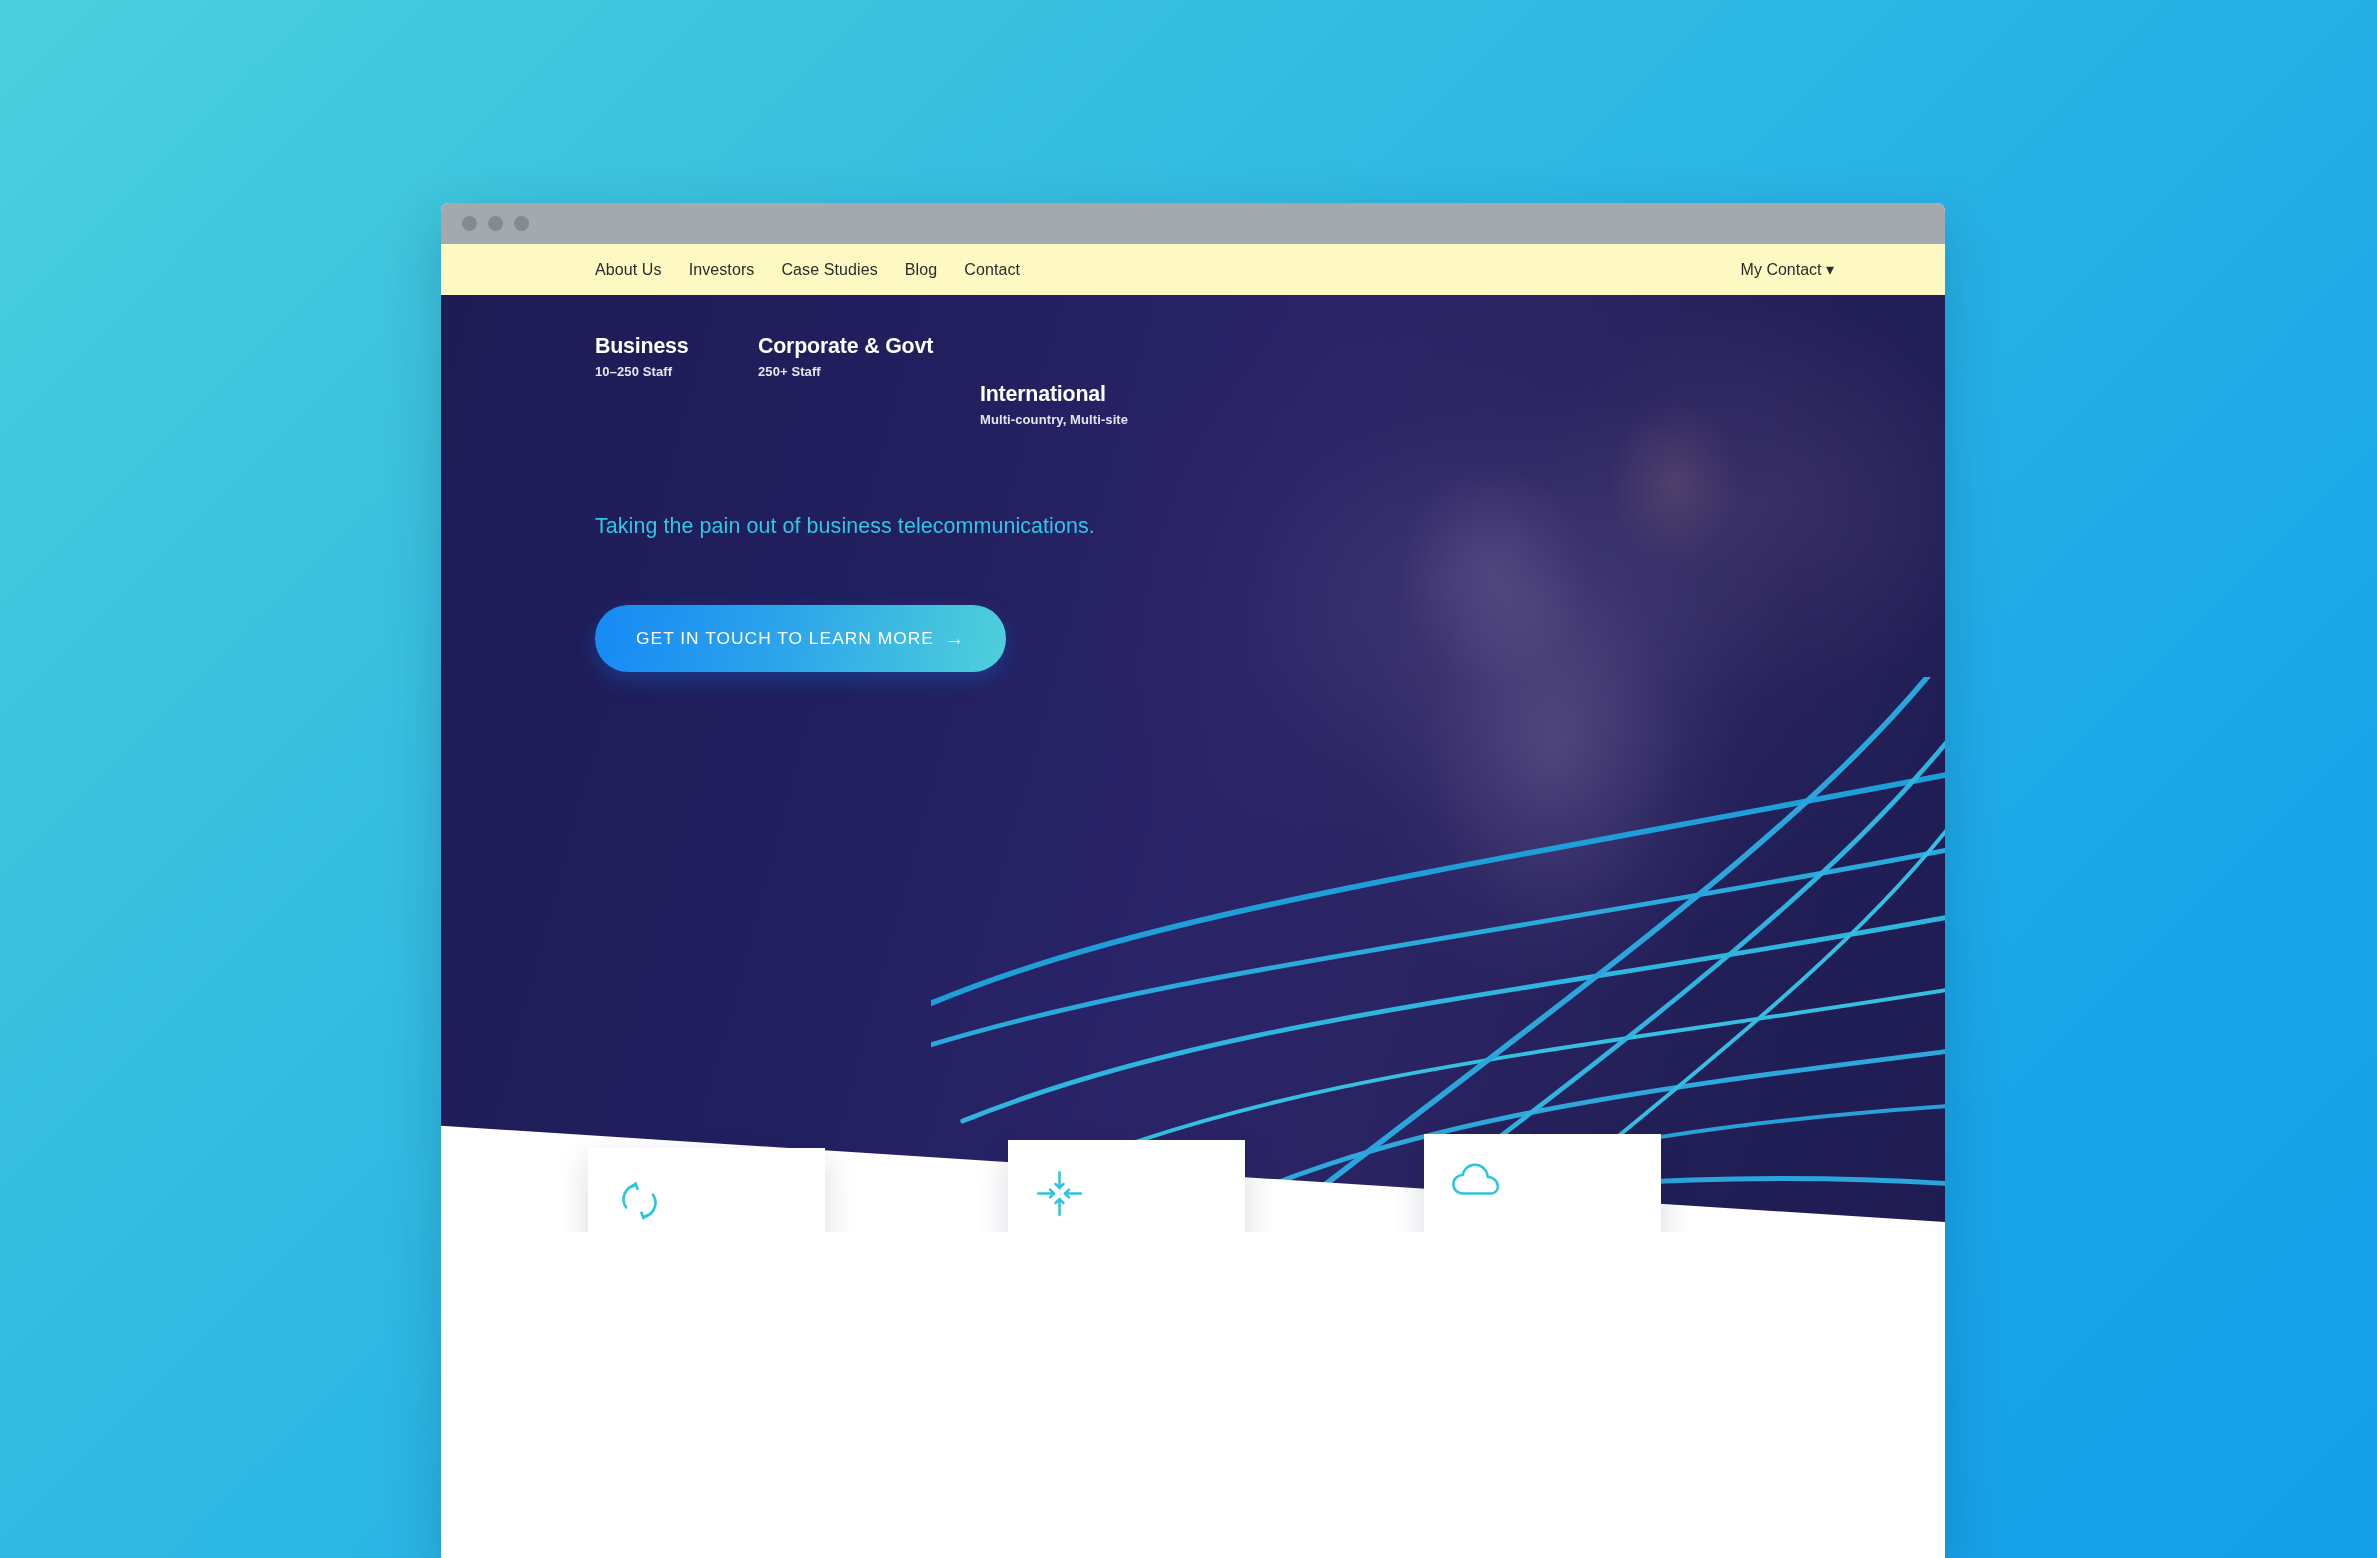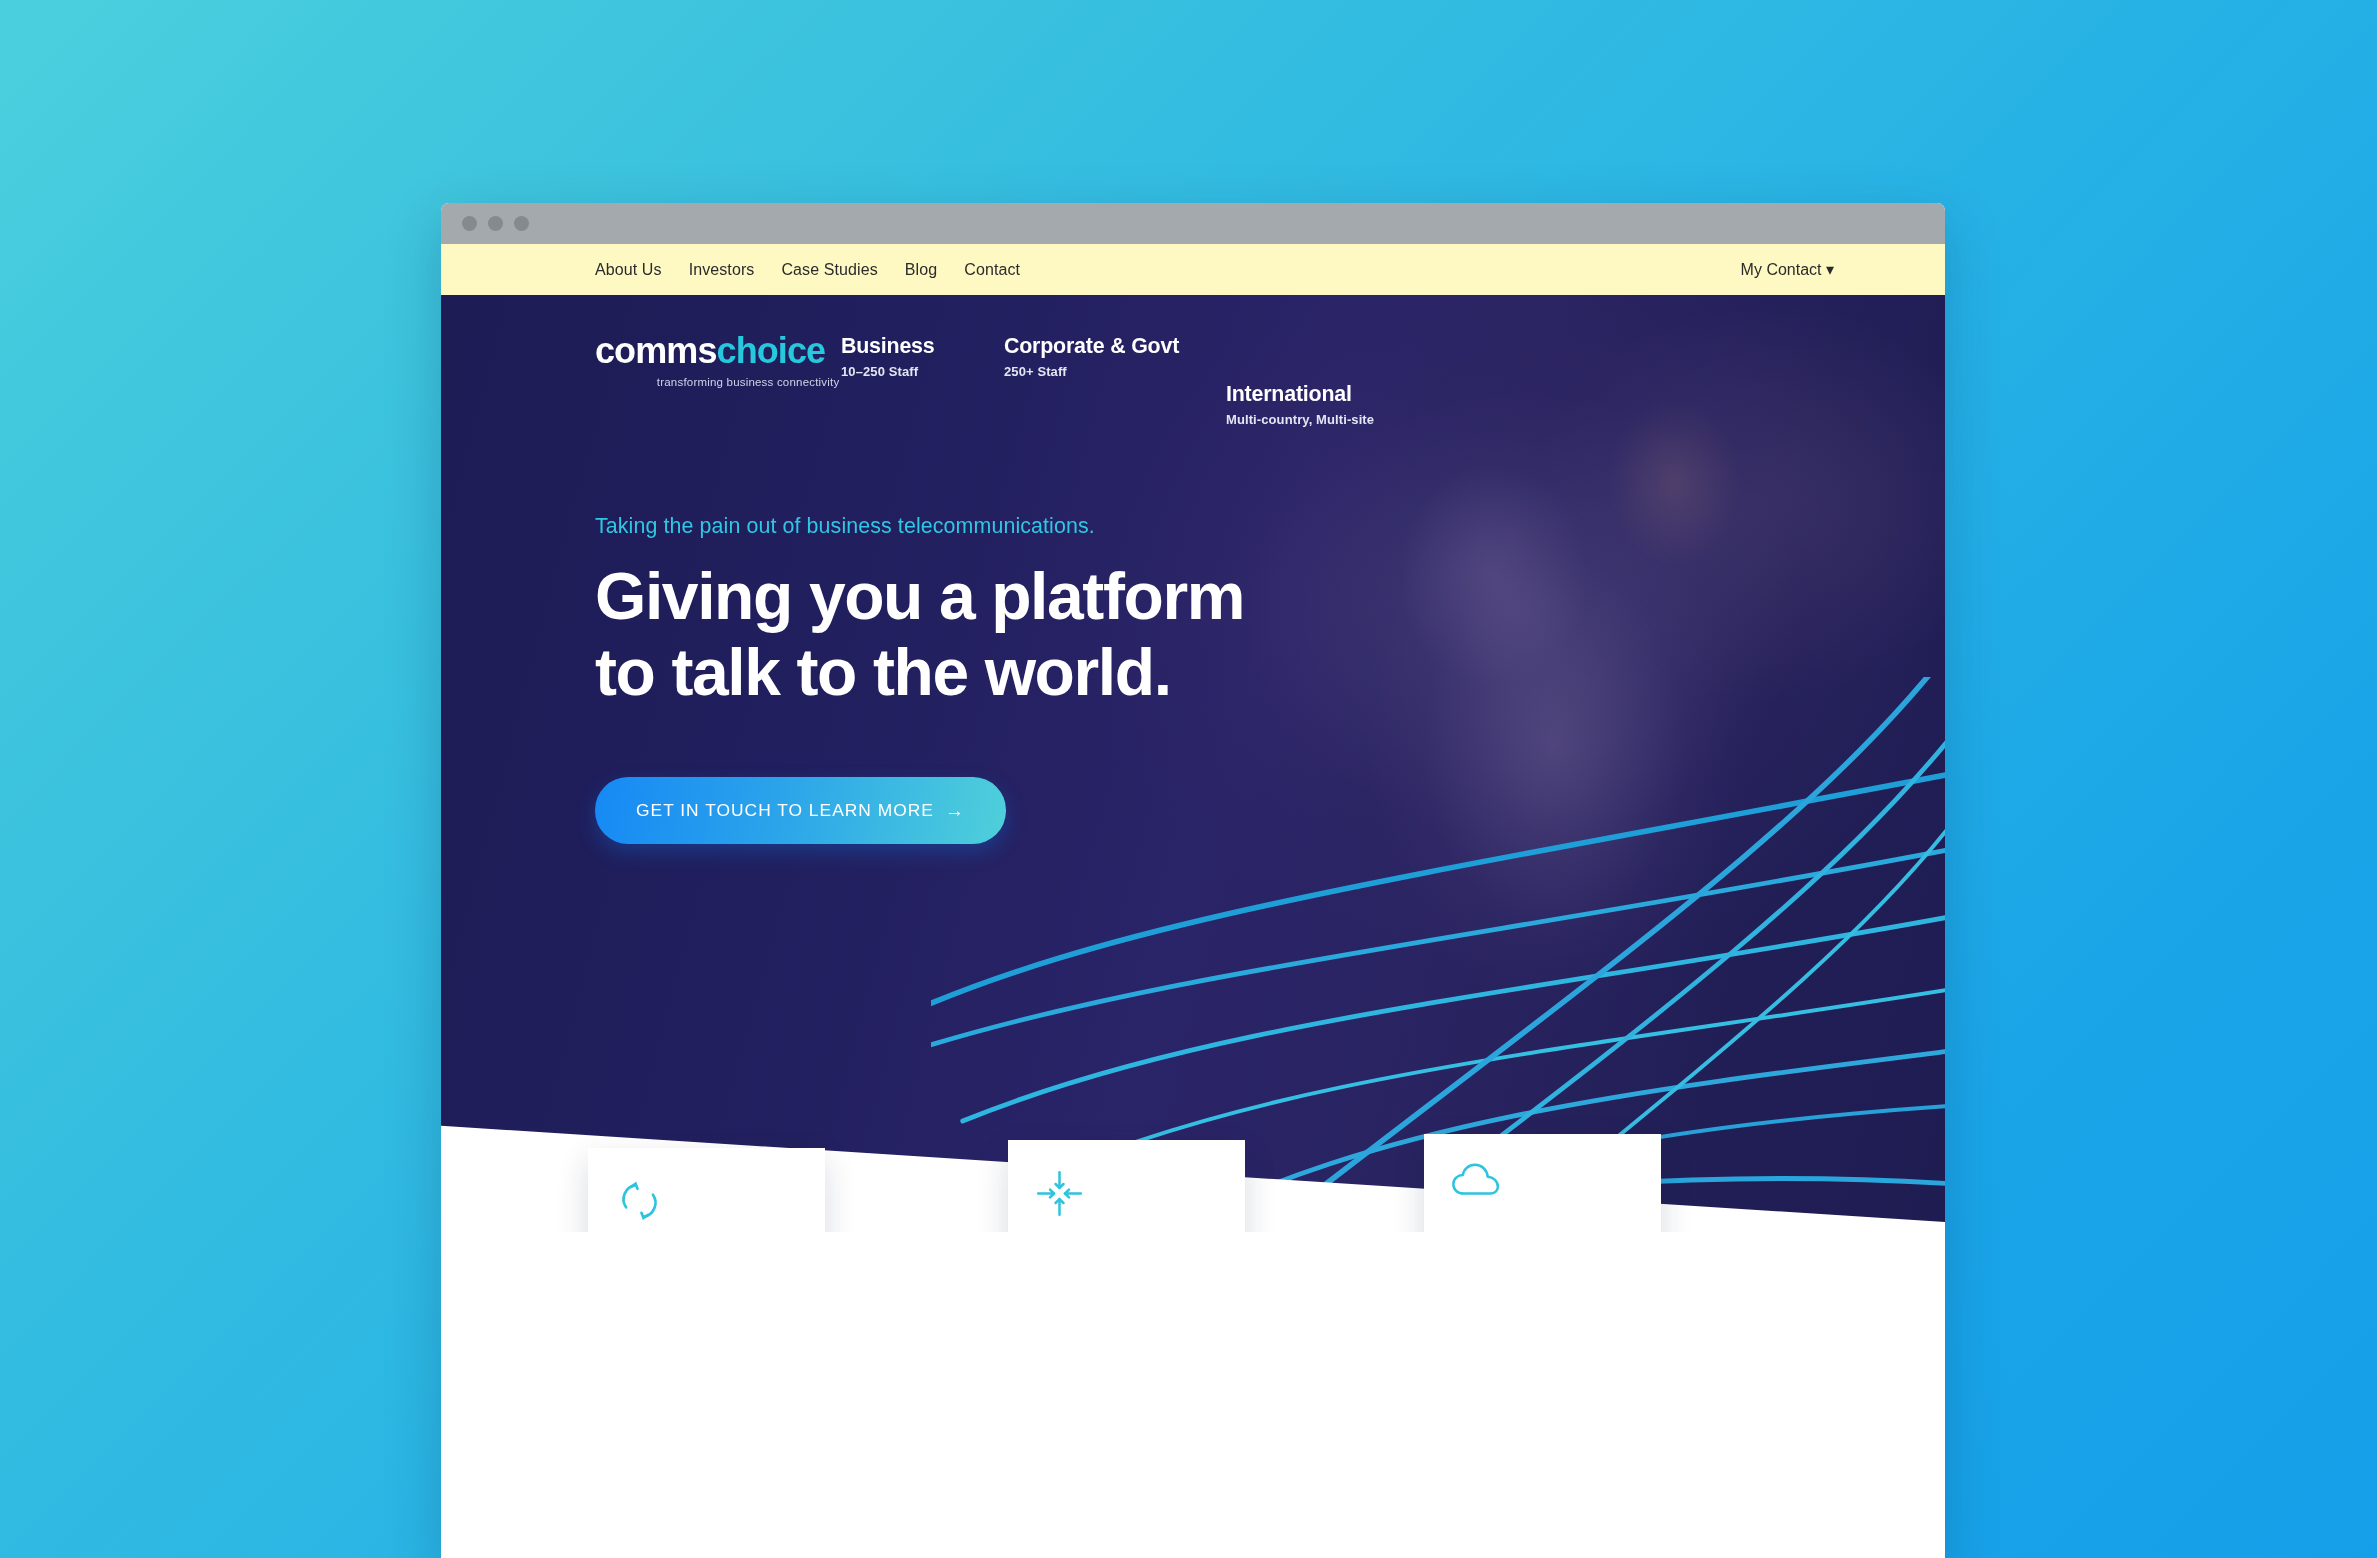--- a/index.html
+++ b/index.html
@@ -256,50 +256,40 @@
         <path d="M1300 60 C 1150 250, 930 420, 560 700" stroke="#31b2df" stroke-width="6"></path>
         <path d="M1300 170 C 1180 330, 1000 470, 720 700" stroke="#37bde2" stroke-width="5"></path>
         <path d="M1300 640 C 1000 620, 700 640, 380 700" stroke="#2aa6dd" stroke-width="6"></path>
       </g>
     </svg>
 
     <div class="hero-inner">
 
       
       <div class="brandbar">
-        <div class="logo">
-          <div class="logo-word">
-            <span class="w1">comms</span><span class="w2">choice</span>
-          </div>
-          <div class="logo-tag">transforming business connectivity</div>
-        </div>
 
         <nav class="mainnav">
           <div class="nav-item">
             <div class="nav-title">Business</div>
             <div class="nav-sub">10–250 Staff</div>
           </div>
           <div class="nav-item">
             <div class="nav-title">Corporate &amp; Govt</div>
             <div class="nav-sub">250+ Staff</div>
           </div>
           <div class="nav-item">
             <div class="nav-title">International</div>
             <div class="nav-sub">Multi-country, Multi-site</div>
           </div>
         </nav>
 
       </div>
 
       
       <div class="eyebrow">Taking the pain out of business telecommunications.</div>
-      <h1 class="headline">
-        <span>Giving you a platform</span><br>
-        <span>to talk to the world.</span>
-      </h1>
 
       <button class="cta">
         <span>GET IN TOUCH TO LEARN MORE</span>
         <span class="arrow">→</span>
       </button>
     </div>
 
     <div class="hero-base"></div>
 
     <div class="cards">

